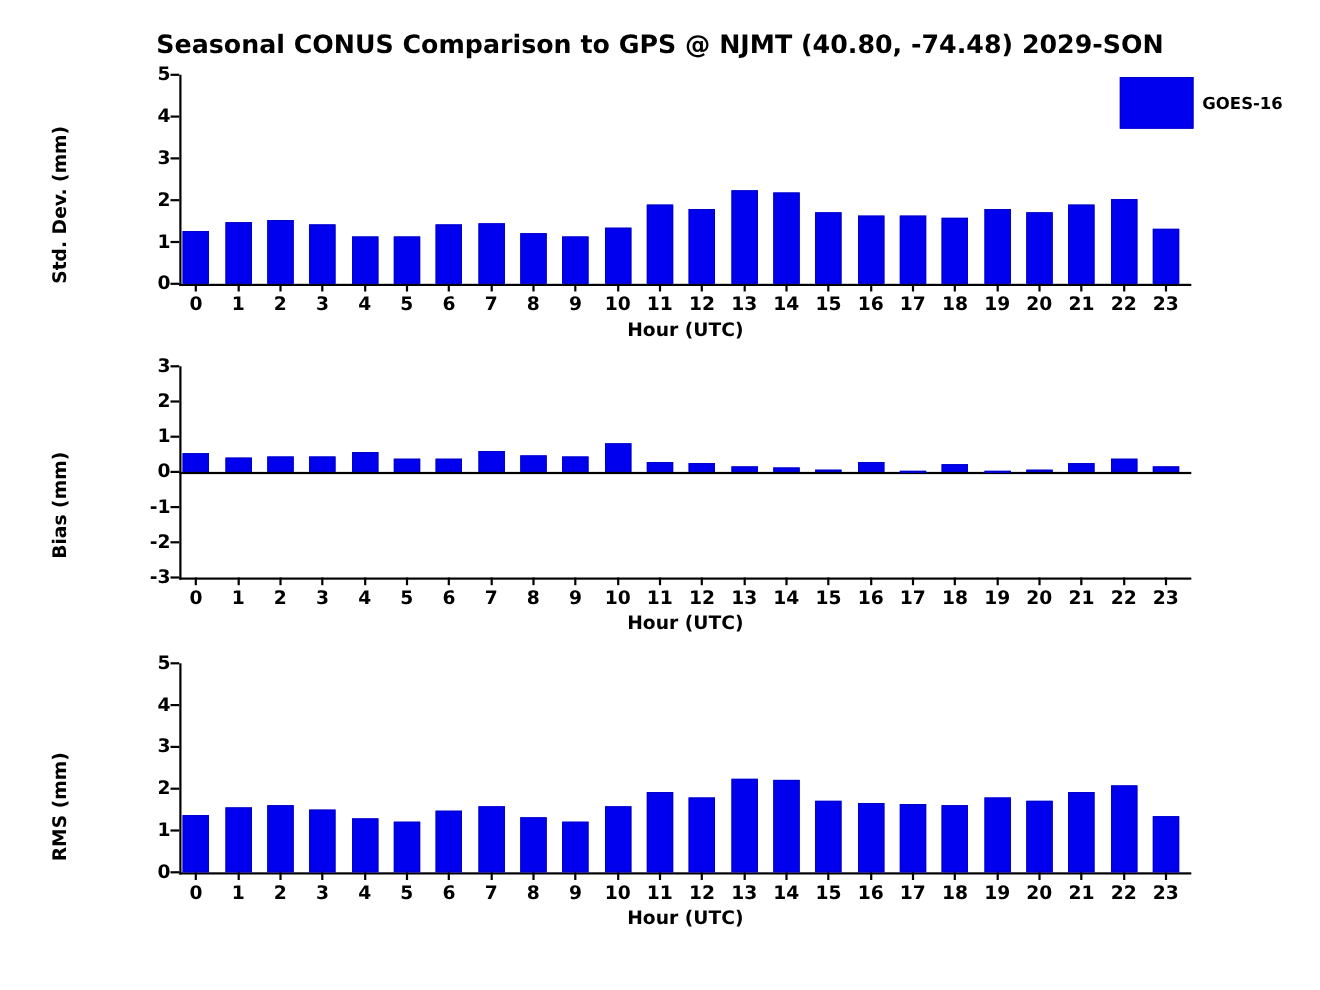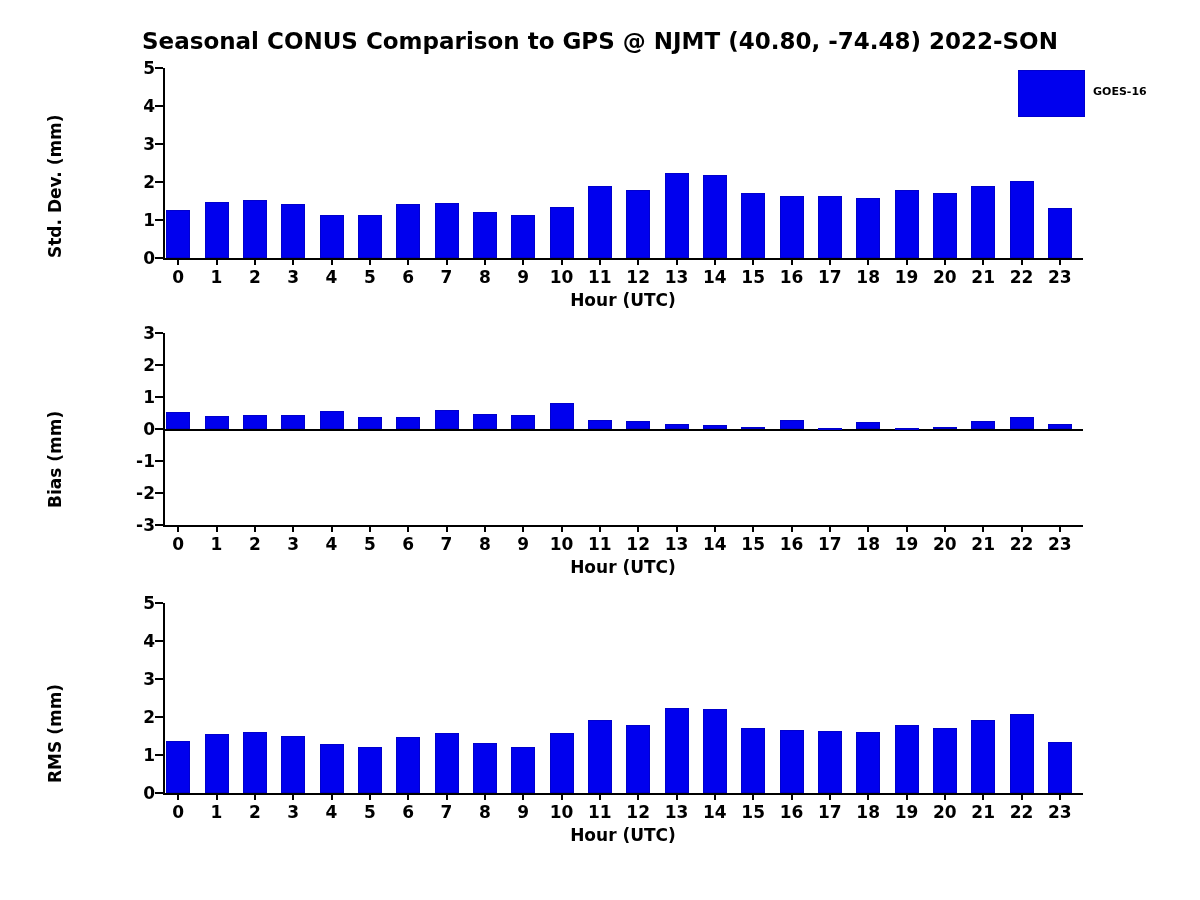--- a/index.html
+++ b/index.html
@@ -107,31 +107,31 @@
     transform: rotate(-90deg);
     white-space: nowrap;
   }
   .legend-swatch {
     position: absolute;
     background: #0000ee;
     border: 1px solid #0000cc;
   }
   .legend-text {
     position: absolute;
-    font-size: 11px;
+    font-size: 15px;
     font-weight: bold;
     white-space: nowrap;
   }
 </style>
 </head>
 <body>
 
 <div id="figure">
 
-  <div class="fig-title">Seasonal CONUS Comparison to GPS @ NJMT (40.80, -74.48) 2022-SON</div>
+  <div class="fig-title">Seasonal CONUS Comparison to GPS @ NJMT (40.80, -74.48) 2029-SON</div>
 
   <div class="panel" id="panel-std" style="left:163px; top:68px; width:920px; height:192px;">
     <div class="plot-area">
       <div class="axis-line-y"></div>
       <div class="axis-line-x" style="top:190px;"></div>
       <div id="yticks-std">
           <div class="tick-y" style="top: 189px;"></div>
           <div class="tick-y-label" style="top: 190px;">0</div>
           <div class="tick-y" style="top: 151px;"></div>
           <div class="tick-y-label" style="top: 152px;">1</div>

